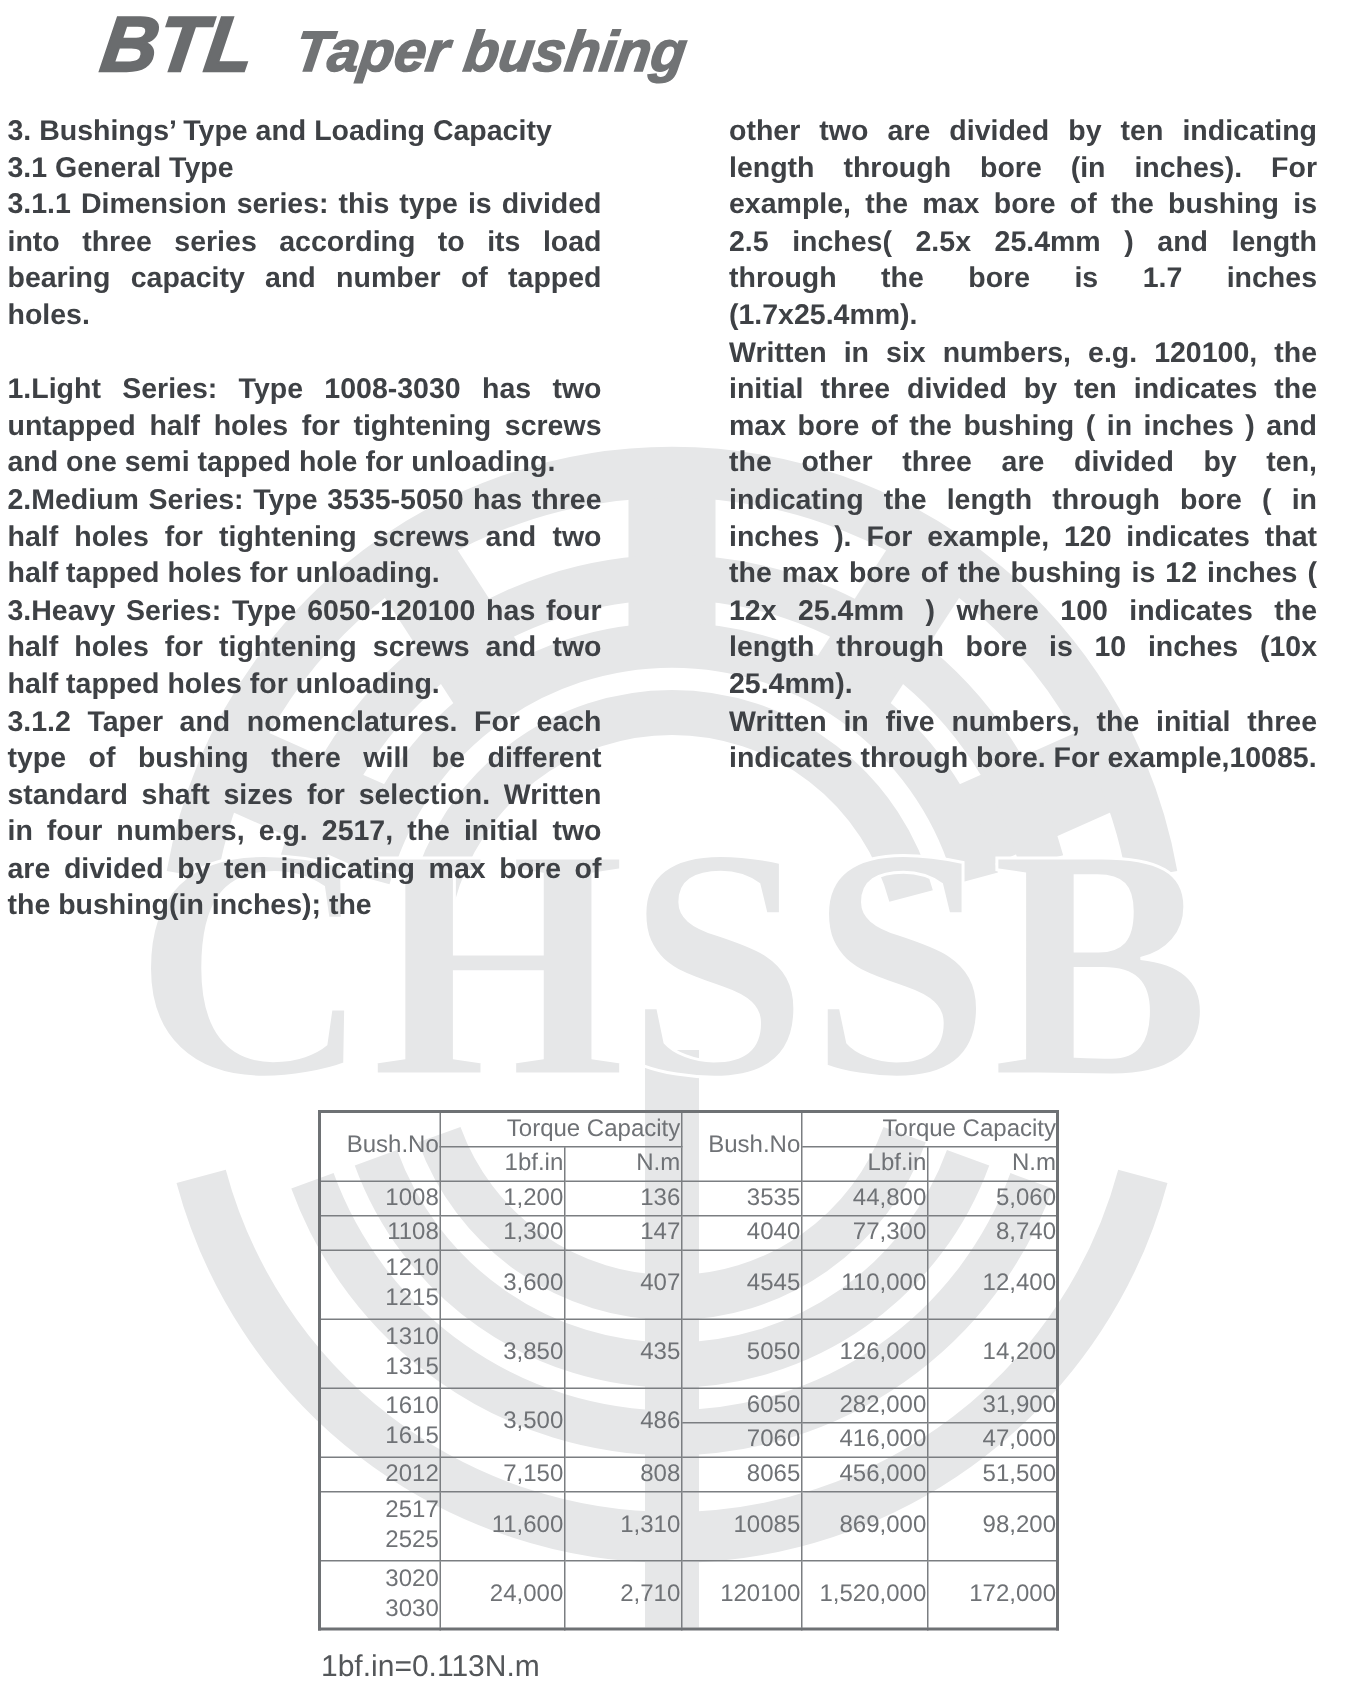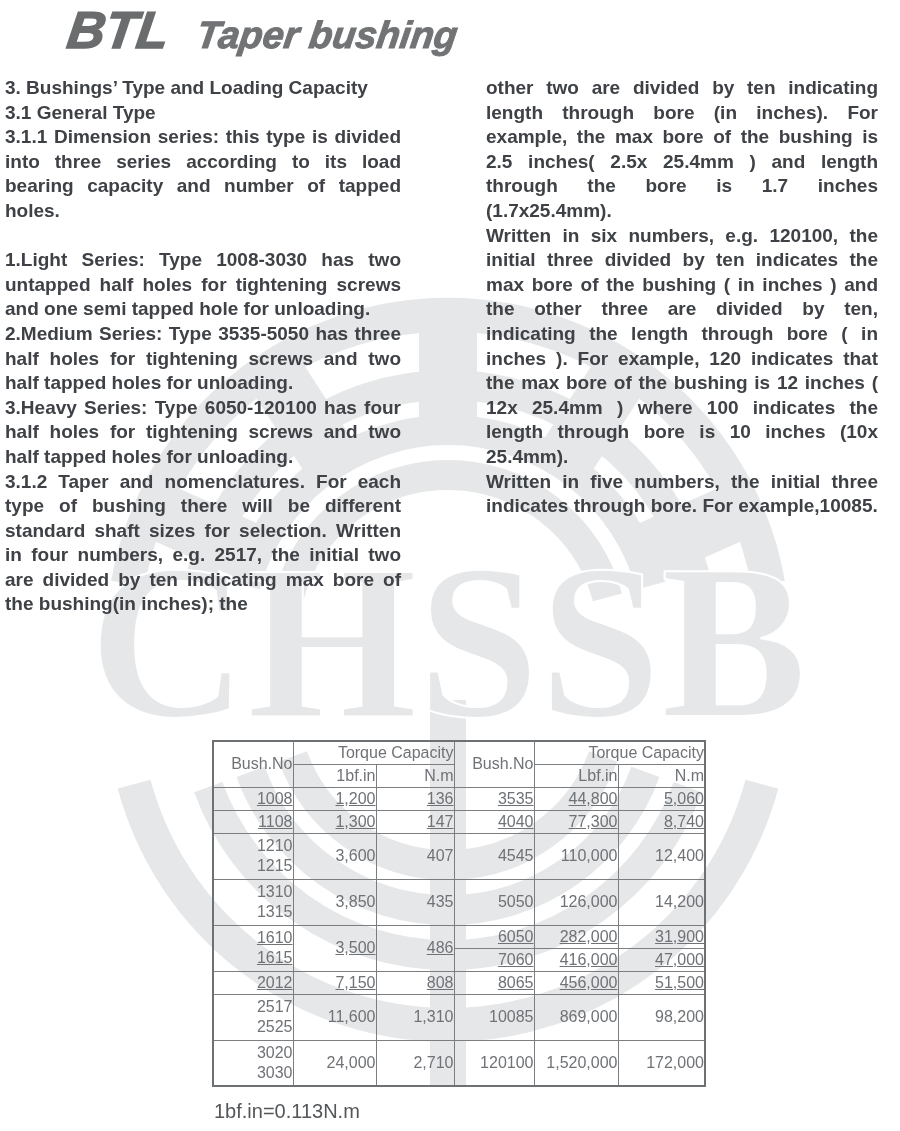--- a/index.html
+++ b/index.html
@@ -64,21 +64,21 @@
     border: 2px solid #6e7174;
   }
   table.torque th, table.torque td {
     border: 1px solid #7b7e81;
     font-weight: normal;
     padding: 0;
     line-height: 1.25;
     vertical-align: middle;
   }
   tr.hr { height: 23px; }
-  tr.s  { height: 23px; text-decoration: underline; }
+  tr.s  { height: 23px; }
   tr.d  { height: 46px; }
 
   .footnote {
     position: absolute; left: 214px; top: 1100px;
     font-size: 20px;
     color: #54575a;
   }
 </style>
 </head>
 <body>

